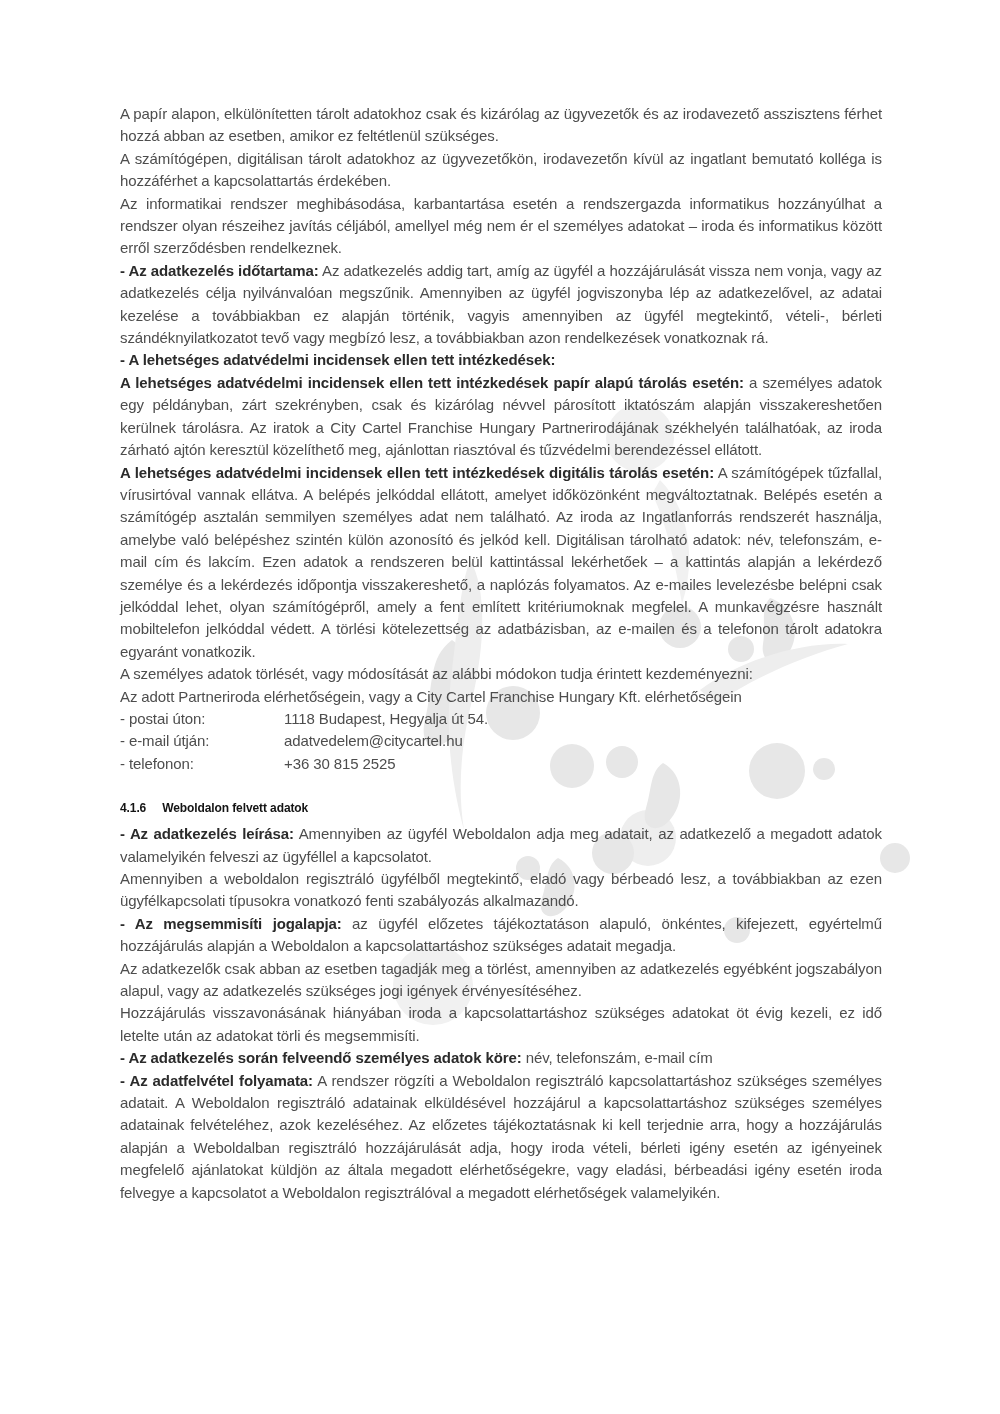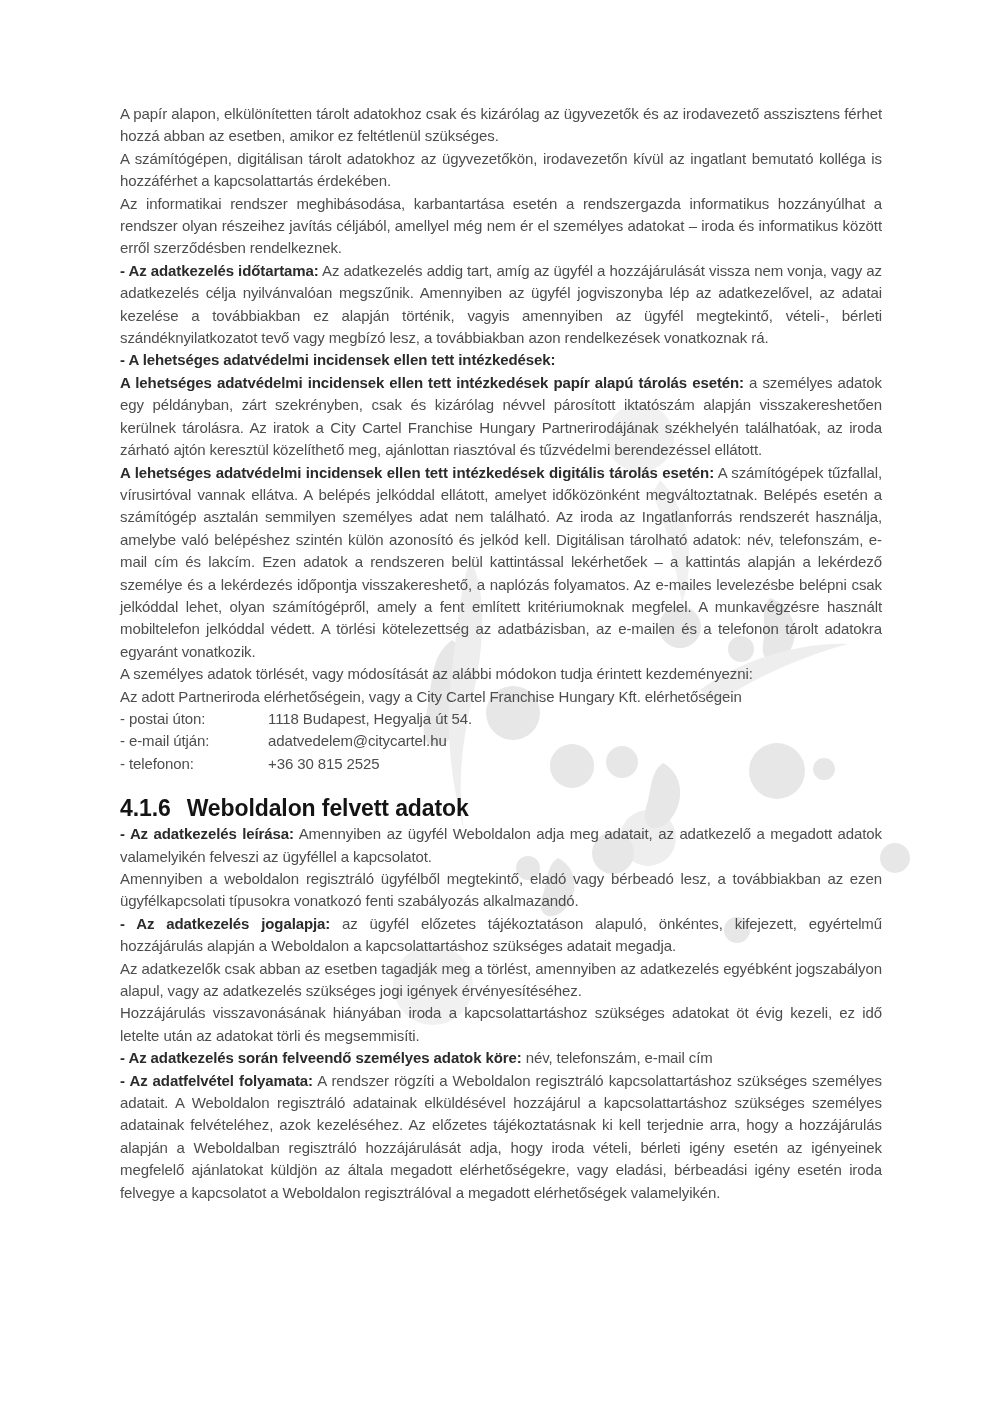--- a/index.html
+++ b/index.html
@@ -33,25 +33,25 @@
   }
   .para { margin: 0; }
   .para .lead { color: #2b2b2b; font-weight: bold; }
   .heading {
     display: flex;
     gap: 16px;
     margin-top: 21px;
     margin-bottom: 3px;
     color: #141414;
     font-weight: bold;
-    font-size: 23px;
+    font-size: 12px;
     line-height: 24px;
     text-align: left;
   }
-  .contact { display: flex; text-align: left; }
+  .contact { display: flex; text-align: left; gap: 16px; }
   .contact .clabel { flex: 0 0 148px; }
   .page-number {
     position: absolute;
     left: 0;
     right: 0;
     top: 1313px;
     text-align: center;
     color: #b91c1c;
     font-size: 12.5px;
   }
@@ -109,21 +109,21 @@
       <div class="contact">
         <span class="clabel">- telefonon:</span>
         <span class="cvalue">+36 30 815 2525</span>
       </div>
       <div class="heading">
         <span class="hnum">4.1.6</span>
         <span class="htitle">Weboldalon felvett adatok</span>
       </div>
       <p class="para"><b class="lead">- Az adatkezelés leírása:</b> <span>Amennyiben az ügyfél Weboldalon adja meg adatait, az adatkezelő a megadott adatok valamelyikén felveszi az ügyféllel a kapcsolatot.</span></p>
       <p class="para"><span>Amennyiben a weboldalon regisztráló ügyfélből megtekintő, eladó vagy bérbeadó lesz, a továbbiakban az ezen ügyfélkapcsolati típusokra vonatkozó fenti szabályozás alkalmazandó.</span></p>
-      <p class="para"><b class="lead">- Az adatkezelés jogalapja:</b> <span>az ügyfél előzetes tájékoztatáson alapuló, önkéntes, kifejezett, egyértelmű hozzájárulás alapján a Weboldalon a kapcsolattartáshoz szükséges adatait megadja.</span></p>
+      <p class="para"><b class="lead">- Az megsemmisíti jogalapja:</b> <span>az ügyfél előzetes tájékoztatáson alapuló, önkéntes, kifejezett, egyértelmű hozzájárulás alapján a Weboldalon a kapcsolattartáshoz szükséges adatait megadja.</span></p>
       <p class="para"><span>Az adatkezelők csak abban az esetben tagadják meg a törlést, amennyiben az adatkezelés egyébként jogszabályon alapul, vagy az adatkezelés szükséges jogi igények érvényesítéséhez.</span></p>
       <p class="para"><span>Hozzájárulás visszavonásának hiányában iroda a kapcsolattartáshoz szükséges adatokat öt évig kezeli, ez idő letelte után az adatokat törli és megsemmisíti.</span></p>
       <p class="para"><b class="lead">- Az adatkezelés során felveendő személyes adatok köre:</b> <span>név, telefonszám, e-mail cím</span></p>
       <p class="para"><b class="lead">- Az adatfelvétel folyamata:</b> <span>A rendszer rögzíti a Weboldalon regisztráló kapcsolattartáshoz szükséges személyes adatait. A Weboldalon regisztráló adatainak elküldésével hozzájárul a kapcsolattartáshoz szükséges személyes adatainak felvételéhez, azok kezeléséhez. Az előzetes tájékoztatásnak ki kell terjednie arra, hogy a hozzájárulás alapján a Weboldalban regisztráló hozzájárulását adja, hogy iroda vételi, bérleti igény esetén az igényeinek megfelelő ajánlatokat küldjön az általa megadott elérhetőségekre, vagy eladási, bérbeadási igény esetén iroda felvegye a kapcsolatot a Weboldalon regisztrálóval a megadott elérhetőségek valamelyikén.</span></p>
     </div>
 
   <div class="page-number">10</div>
 </div>
 
 </body></html>

